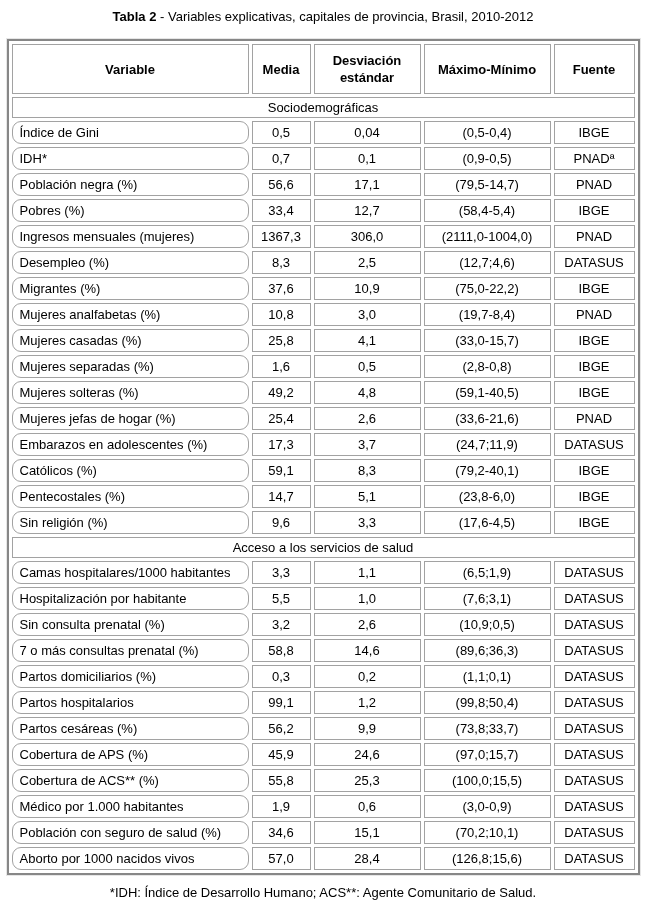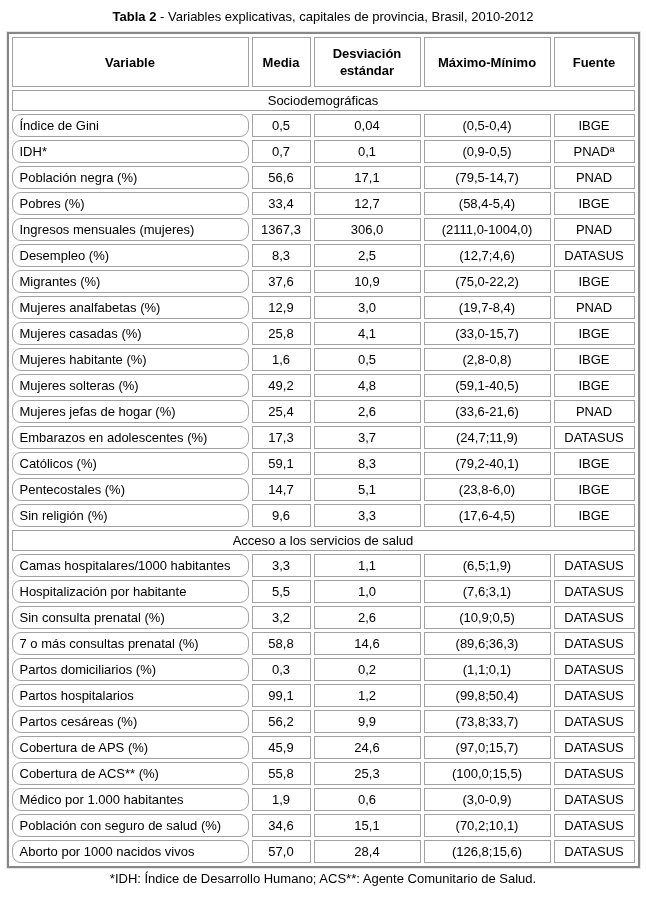--- a/index.html
+++ b/index.html
@@ -19,21 +19,21 @@
     text-align: center;
     padding: 9px 4px 7px 4px;
     line-height: 16px;
     border-radius: 15px;
   }
   .caption .caption-number {
     font-weight: bold;
   }
   table.data-table {
     width: 532px;
-    margin: 0 auto;
+    margin: 7px auto;
     border-collapse: separate;
     border-spacing: 3px;
     border: 2px solid #878787;
     outline: 1px solid #e6e6e6;
     background: #ffffff;
     table-layout: fixed;
   }
   table.data-table th,
   table.data-table td {
     border: 1px solid #a2a2a2;
@@ -144,34 +144,34 @@
         </tr>
         <tr class="data-row">
           <td class="cell-variable">Migrantes (%)</td>
           <td class="cell-media">37,6</td>
           <td class="cell-de">10,9</td>
           <td class="cell-maxmin">(75,0-22,2)</td>
           <td class="cell-fuente">IBGE</td>
         </tr>
         <tr class="data-row">
           <td class="cell-variable">Mujeres analfabetas (%)</td>
-          <td class="cell-media">12,9</td>
+          <td class="cell-media">10,8</td>
           <td class="cell-de">3,0</td>
           <td class="cell-maxmin">(19,7-8,4)</td>
           <td class="cell-fuente">PNAD</td>
         </tr>
         <tr class="data-row">
           <td class="cell-variable">Mujeres casadas (%)</td>
           <td class="cell-media">25,8</td>
           <td class="cell-de">4,1</td>
           <td class="cell-maxmin">(33,0-15,7)</td>
           <td class="cell-fuente">IBGE</td>
         </tr>
         <tr class="data-row">
-          <td class="cell-variable">Mujeres habitante (%)</td>
+          <td class="cell-variable">Mujeres separadas (%)</td>
           <td class="cell-media">1,6</td>
           <td class="cell-de">0,5</td>
           <td class="cell-maxmin">(2,8-0,8)</td>
           <td class="cell-fuente">IBGE</td>
         </tr>
         <tr class="data-row">
           <td class="cell-variable">Mujeres solteras (%)</td>
           <td class="cell-media">49,2</td>
           <td class="cell-de">4,8</td>
           <td class="cell-maxmin">(59,1-40,5)</td>

